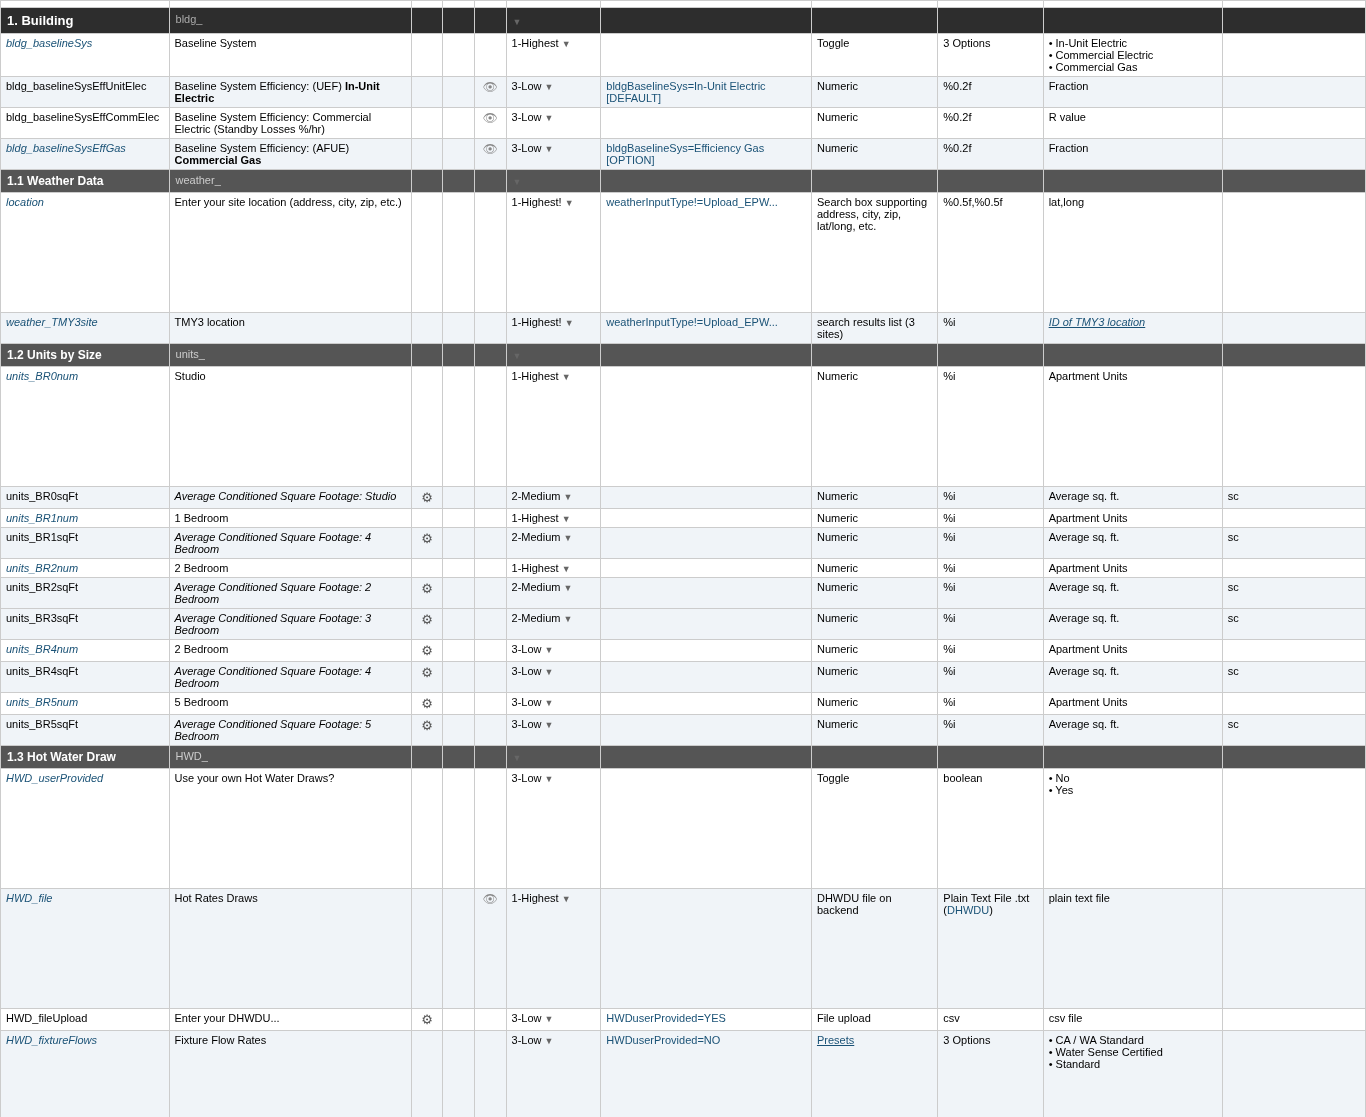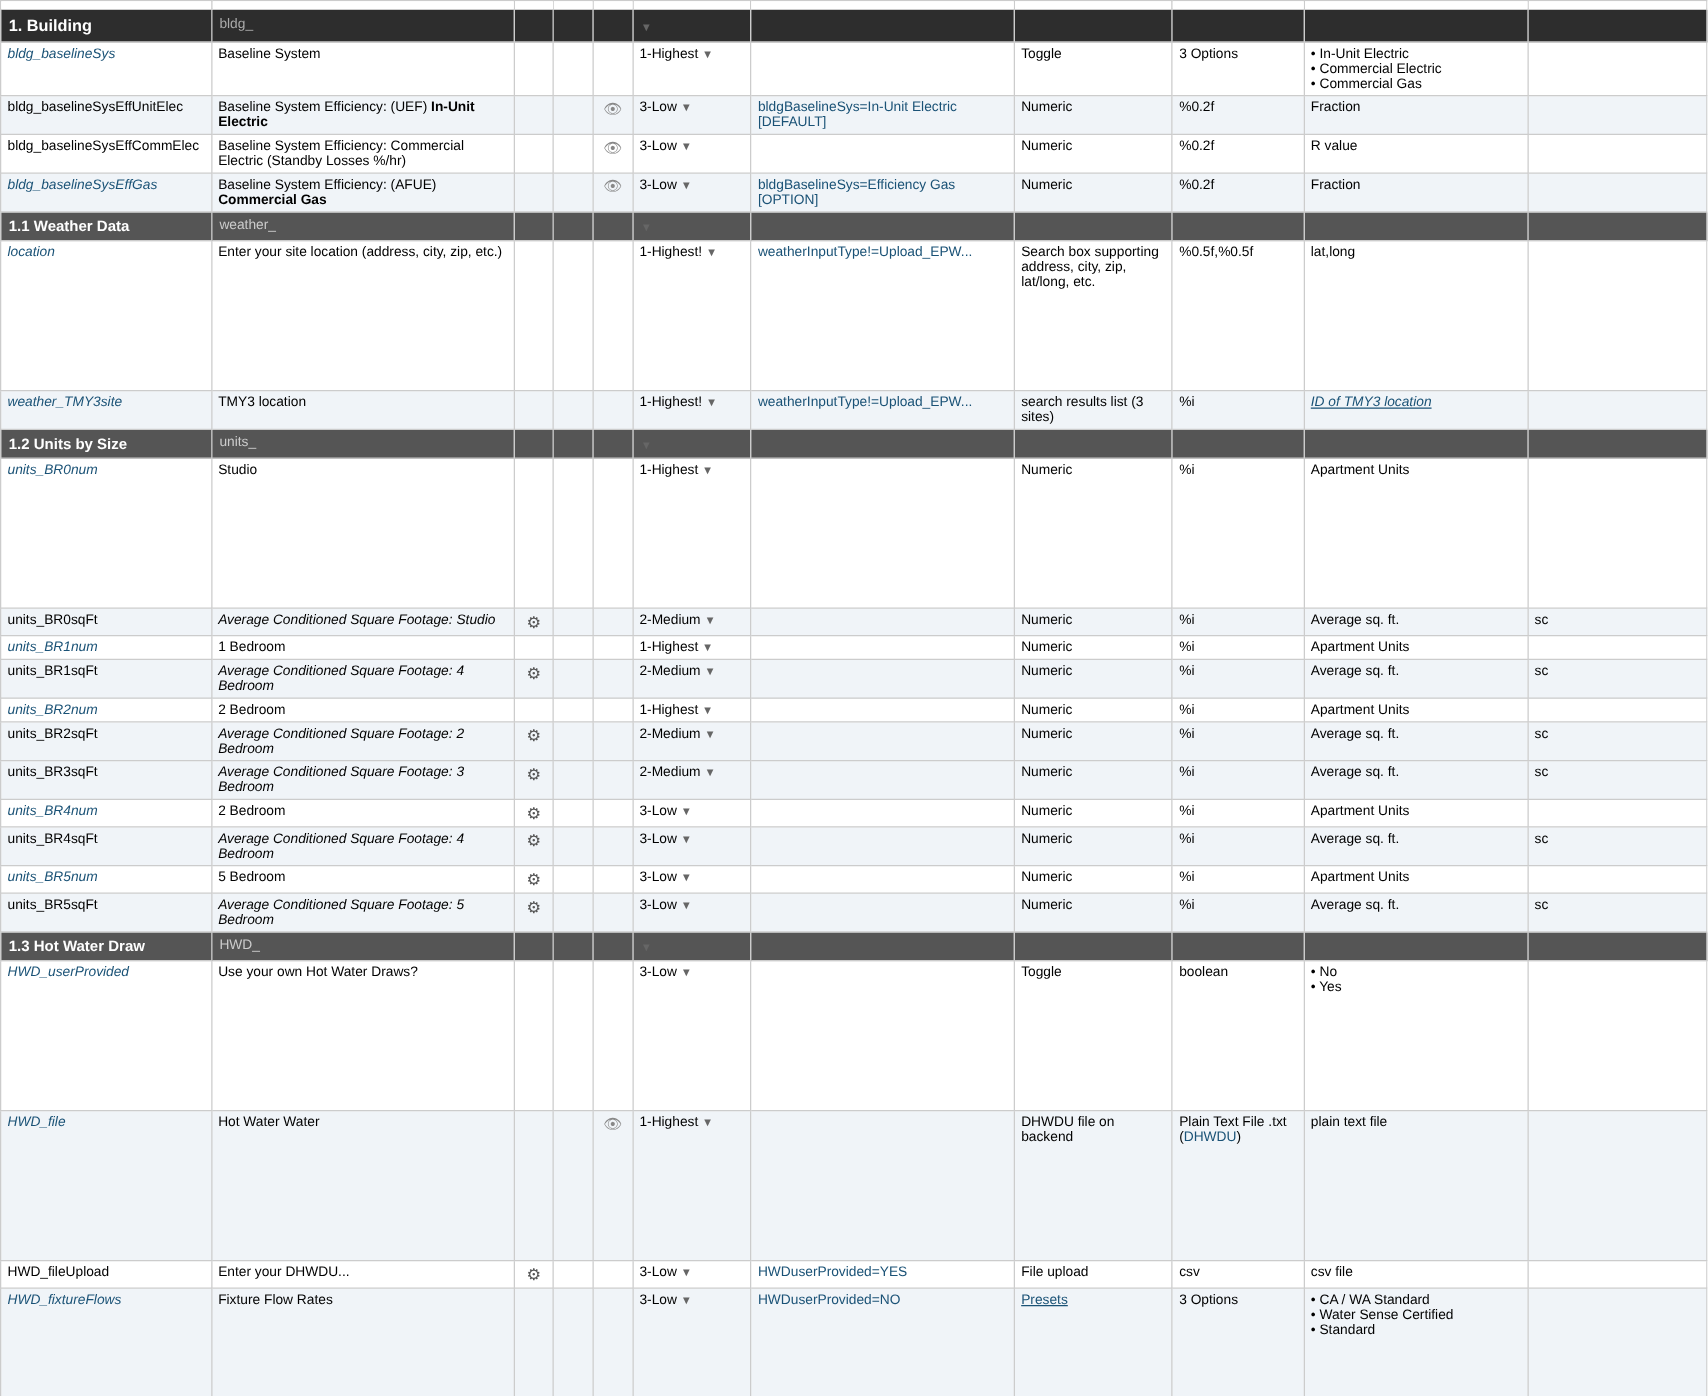--- a/index.html
+++ b/index.html
@@ -432,21 +432,21 @@
         <td>
           <ul class="bullet-list">
             <li>No</li>
             <li>Yes</li>
           </ul>
         </td>
         <td></td>
       </tr>
       <tr class="row-shaded">
         <td><a href="#" class="field-link">HWD_file</a></td>
-        <td class="very-tall">Hot Water Water</td>
+        <td class="very-tall">Hot Rates Draws</td>
         <td style="text-align: center;"></td>
         <td style="text-align: center;"></td>
         <td style="text-align: center;"><span class="hide-icon">👁</span></td>
         <td><span>1-Highest</span> <span class="dropdown-arrow">▼</span></td>
         <td></td>
         <td>DHWDU file on backend</td>
         <td>Plain Text File .txt (<a href="#">DHWDU</a>)</td>
         <td>plain text file</td>
         <td></td>
       </tr>

